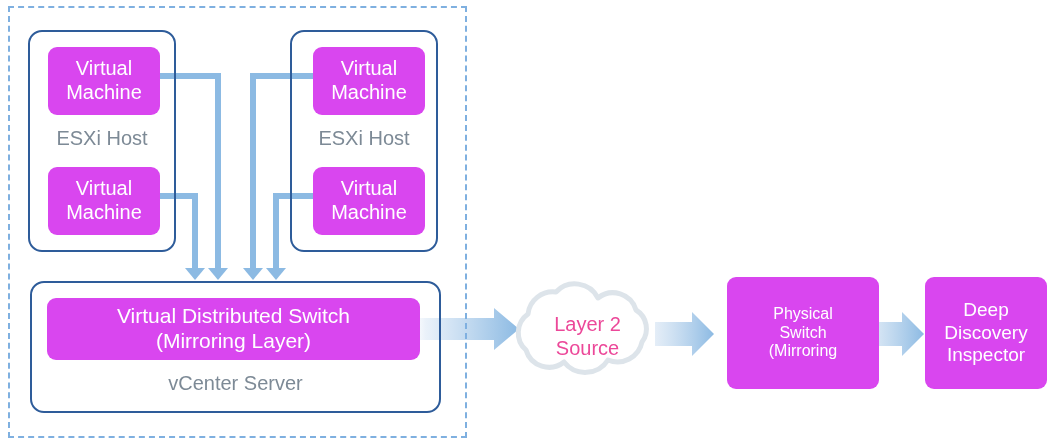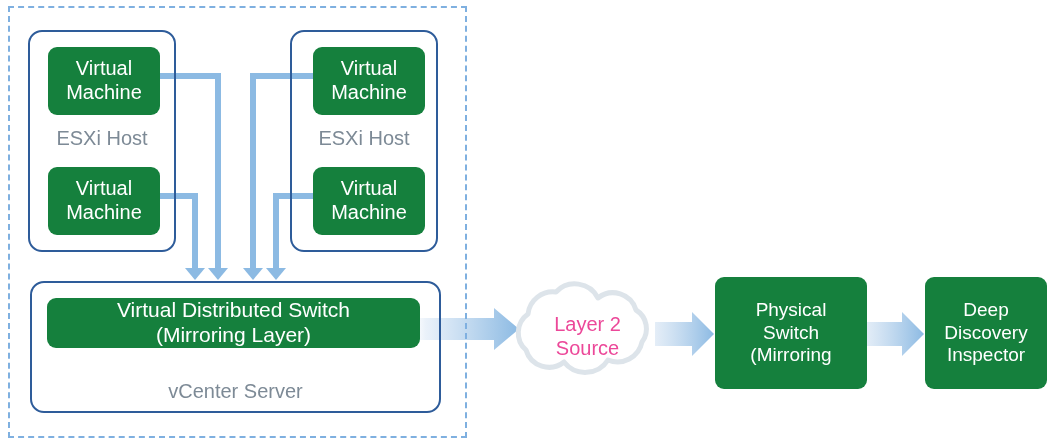--- a/index.html
+++ b/index.html
@@ -27,21 +27,21 @@
   .node {
     position: absolute;
     box-sizing: border-box;
     display: flex;
     align-items: center;
     justify-content: center;
     text-align: center;
     line-height: 1.18;
   }
   .blue-box {
-    background: #15803d;
+    background: #d946ef;
     border-radius: 9px;
     color: #ffffff;
   }
   .vm-box {
     font-size: 20px;
   }
   .host-panel {
     border: 2px solid #2E5C9A;
     border-radius: 14px;
     background: transparent;
@@ -69,21 +69,21 @@
     font-size: 21px;
   }
   .cloud-label {
     position: absolute;
     color: #ec4899;
     font-size: 20px;
     text-align: center;
     line-height: 1.2;
     pointer-events: none;
   }
-  .switch-box { font-size: 19px; }
+  .switch-box { font-size: 16px; margin-left: 12px; }
   .ddi-box { font-size: 19px; }
 </style>
 </head>
 <body>
 
 <div id="diagram">
 
   <svg id="svg-layer" viewBox="0 0 1056 446" xmlns="http://www.w3.org/2000/svg">
     <defs>
       <linearGradient id="flowGrad1" x1="0" y1="0" x2="1" y2="0">
@@ -170,27 +170,27 @@
   </div>
   <div class="host-label" style="left:290px; top:127px; width:148px;">ESXi Host</div>
   <div class="node blue-box vm-box" style="left:313px; top:167px; width:112px; height:68px;">
     <span>
       <span>Virtual</span><br>
       <span>Machine</span>
     </span>
   </div>
 
   <div class="node vcenter-panel" style="left:30px; top:281px; width:411px; height:132px;"></div>
-  <div class="node blue-box vds-box" style="left:47px; top:298px; width:373px; height:50px;align-items:center;">
+  <div class="node blue-box vds-box" style="left:47px; top:298px; width:373px; height:62px;align-items:center;">
     <span>
       <span>Virtual Distributed Switch</span><br>
       <span>(Mirroring Layer)</span>
     </span>
   </div>
-  <div class="host-label" style="left:30px; top:380px; width:411px;">vCenter Server</div>
+  <div class="host-label" style="left:30px; top:372px; width:411px;">vCenter Server</div>
 
   <div class="cloud-label" style="left:520px; top:312px; width:135px;">
     <span>Layer 2</span><br>
     <span>Source</span>
   </div>
 
   <div class="node blue-box switch-box" style="left:715px; top:277px; width:152px; height:112px;">
     <span>
       <span>Physical</span><br>
       <span>Switch</span><br>

